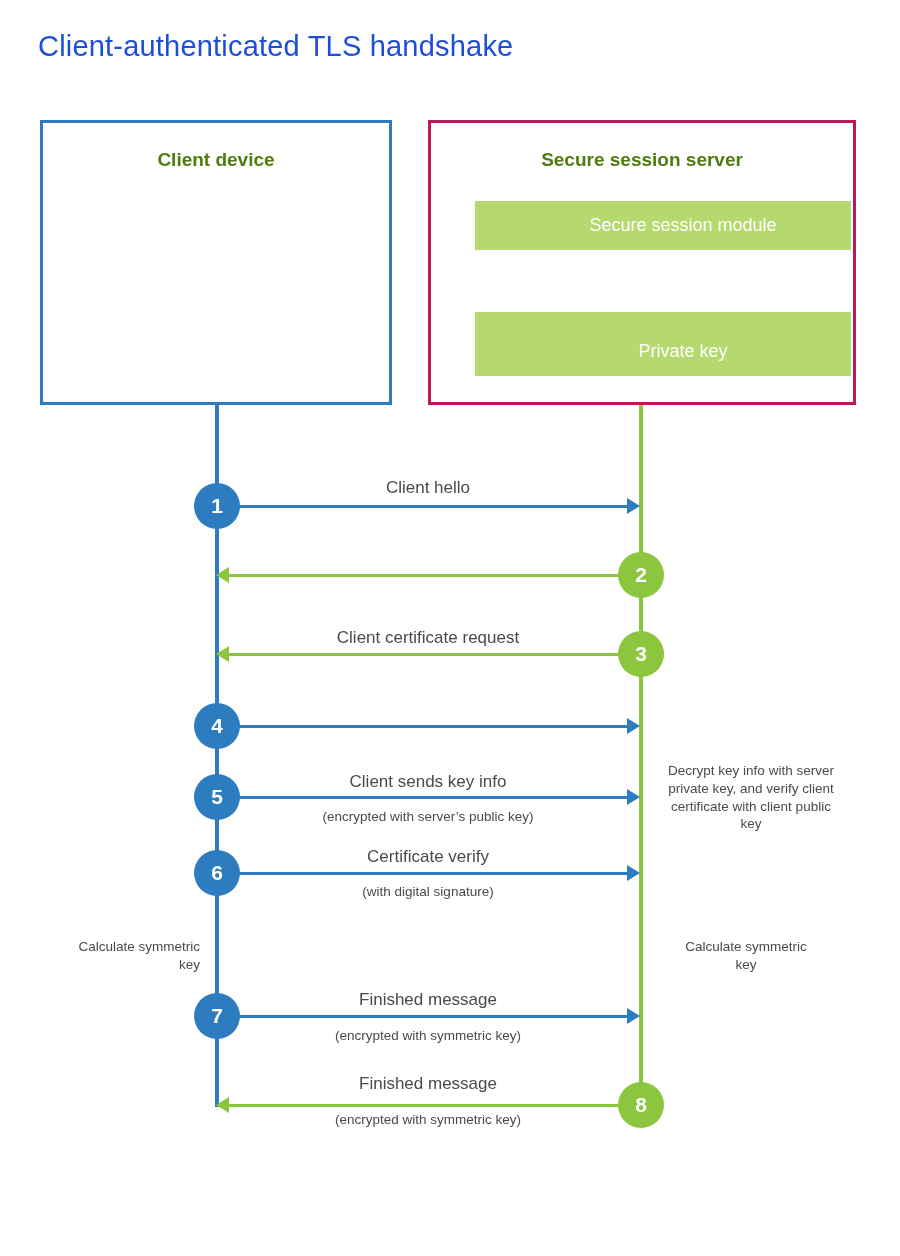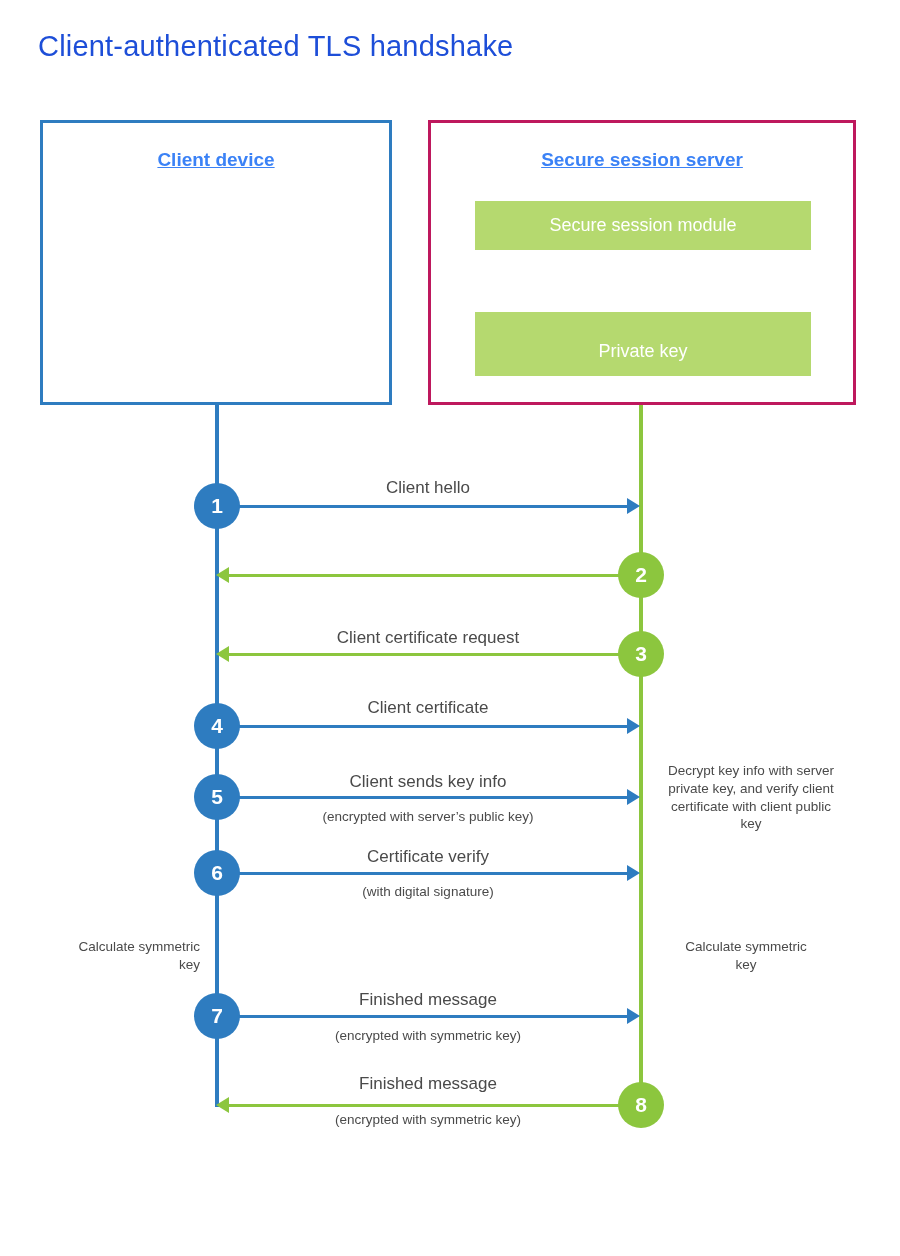--- a/index.html
+++ b/index.html
@@ -55,22 +55,21 @@
     border: 3px solid #be185d;
   }
   .party-title {
     position: absolute;
     left: 0;
     right: 0;
     top: 26px;
     text-align: center;
     font-size: 19px;
     font-weight: bold;
-    color: #3b82f6;
-    text-decoration: underline;
+    color: #4d7c0f;
   }
 
   .client-app-block {
     position: absolute;
     left: 38px;
     top: 76px;
     width: 276px;
     height: 178px;
     background: #609fd4;
     color: #ffffff;
@@ -91,20 +90,21 @@
     width: 336px;
     height: 49px;
     background: #b5d96f;
     color: #ffffff;
     font-size: 18px;
     font-weight: 300;
     display: flex;
     align-items: center;
     justify-content: center;
     text-align: center;
+    padding-left: 40px;
   }
   .server-module.m0 { top: 78px; }
   .server-module.m1 { top: 141px; margin-top: 48px; }
   .server-module.m2 { top: 204px; }
 
   
   .lifeline {
     position: absolute;
     width: 4px;
   }
@@ -215,21 +215,20 @@
 
   <div class="msg-line to-client" style="left:229px; top:574px; width:410px;"></div>
   <div class="arrow-head left" style="left:216px; top:567px;"></div>
   <div class="step-badge server-side" style="left:618px; top:552px;">2</div>
 
   <div class="msg-label" style="left:217px; top:628px; width:422px;">Client certificate request</div>
   <div class="msg-line to-client" style="left:229px; top:653px; width:410px;"></div>
   <div class="arrow-head left" style="left:216px; top:646px;"></div>
   <div class="step-badge server-side" style="left:618px; top:631px;">3</div>
 
-  <div class="msg-label" style="left:217px; top:698px; width:422px;">Client certificate</div>
   <div class="msg-line to-server" style="left:217px; top:725px; width:410px;"></div>
   <div class="arrow-head right" style="left:627px; top:718px;"></div>
   <div class="step-badge client-side" style="left:194px; top:703px;">4</div>
 
   <div class="msg-label" style="left:217px; top:772px; width:422px;">Client sends key info</div>
   <div class="msg-line to-server" style="left:217px; top:796px; width:410px;"></div>
   <div class="arrow-head right" style="left:627px; top:789px;"></div>
   <div class="msg-sublabel" style="left:217px; top:809px; width:422px;">(encrypted with server’s public key)</div>
   <div class="step-badge client-side" style="left:194px; top:774px;">5</div>
 

